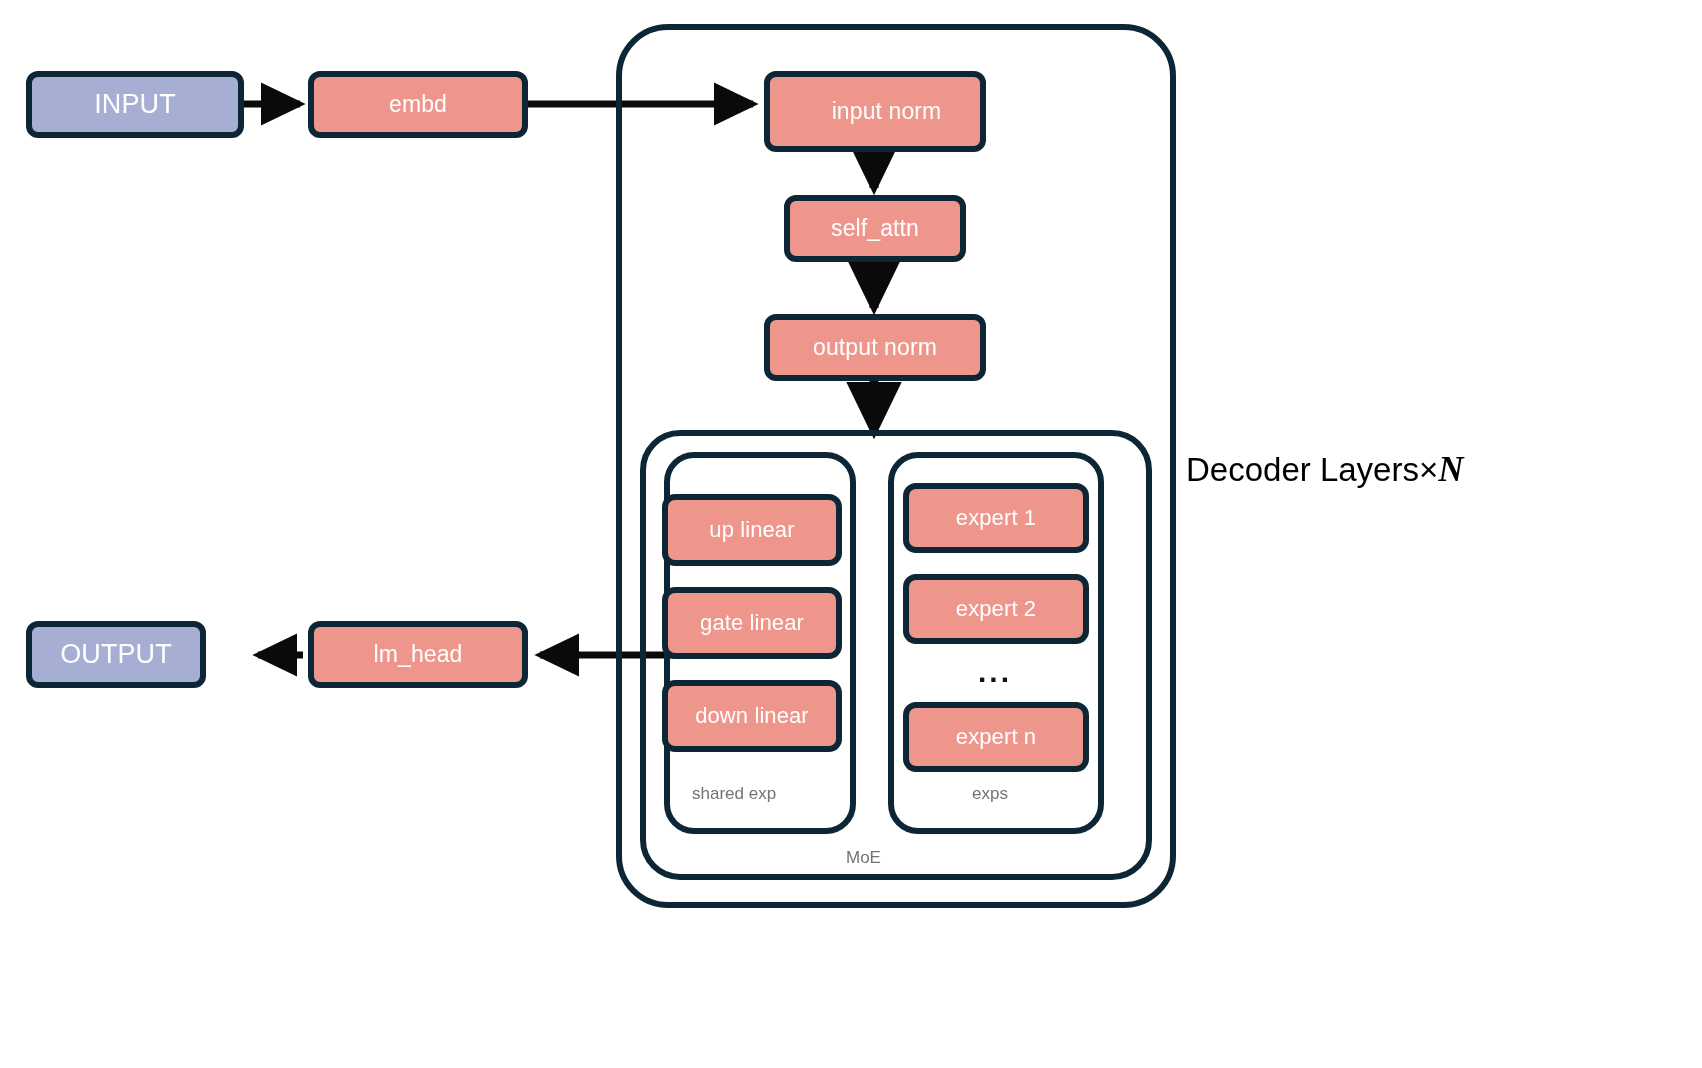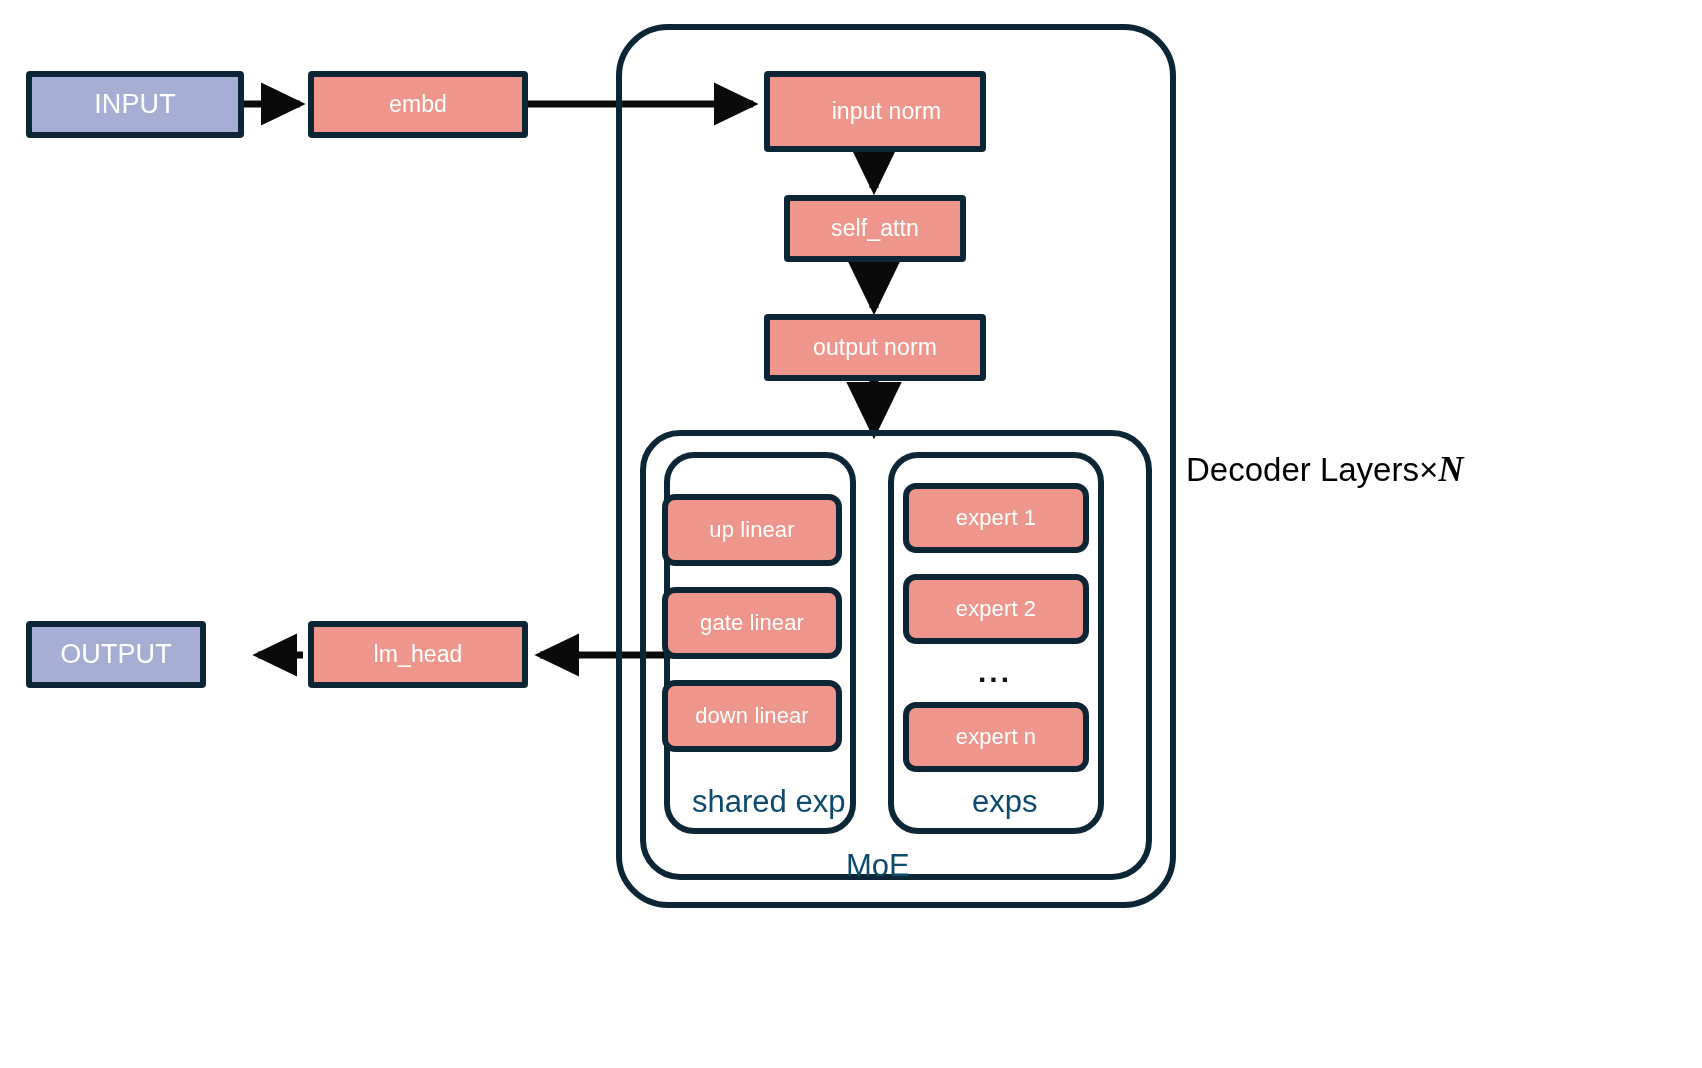--- a/index.html
+++ b/index.html
@@ -26,21 +26,21 @@
   }
   
   .node {
     position: absolute;
     box-sizing: border-box;
     display: flex;
     align-items: center;
     justify-content: center;
     color: #ffffff;
     border: 6px solid #0d2636;
-    border-radius: 4px;
+    border-radius: 12px;
     font-family: "Liberation Sans", sans-serif;
     font-weight: 400;
     letter-spacing: 0.1px;
     white-space: nowrap;
     user-select: none;
   }
   .node.io {
     background: #a6aed3;
     font-size: 27px;
   }
@@ -65,23 +65,23 @@
   }
   #moe-group {
     border-radius: 40px;
   }
   .expgroup {
     border-radius: 30px;
   }
   
   .caption {
     position: absolute;
-    color: #0c4a6e;
+    color: #737373;
     font-family: "Liberation Sans", sans-serif;
-    font-size: 31px;
+    font-size: 17px;
     white-space: nowrap;
     user-select: none;
   }
   #decoder-layers-label {
     font-size: 33px;
     color: #000000;
   }
   #decoder-layers-label .nvar {
     font-family: "Liberation Serif", serif;
     font-style: italic;

